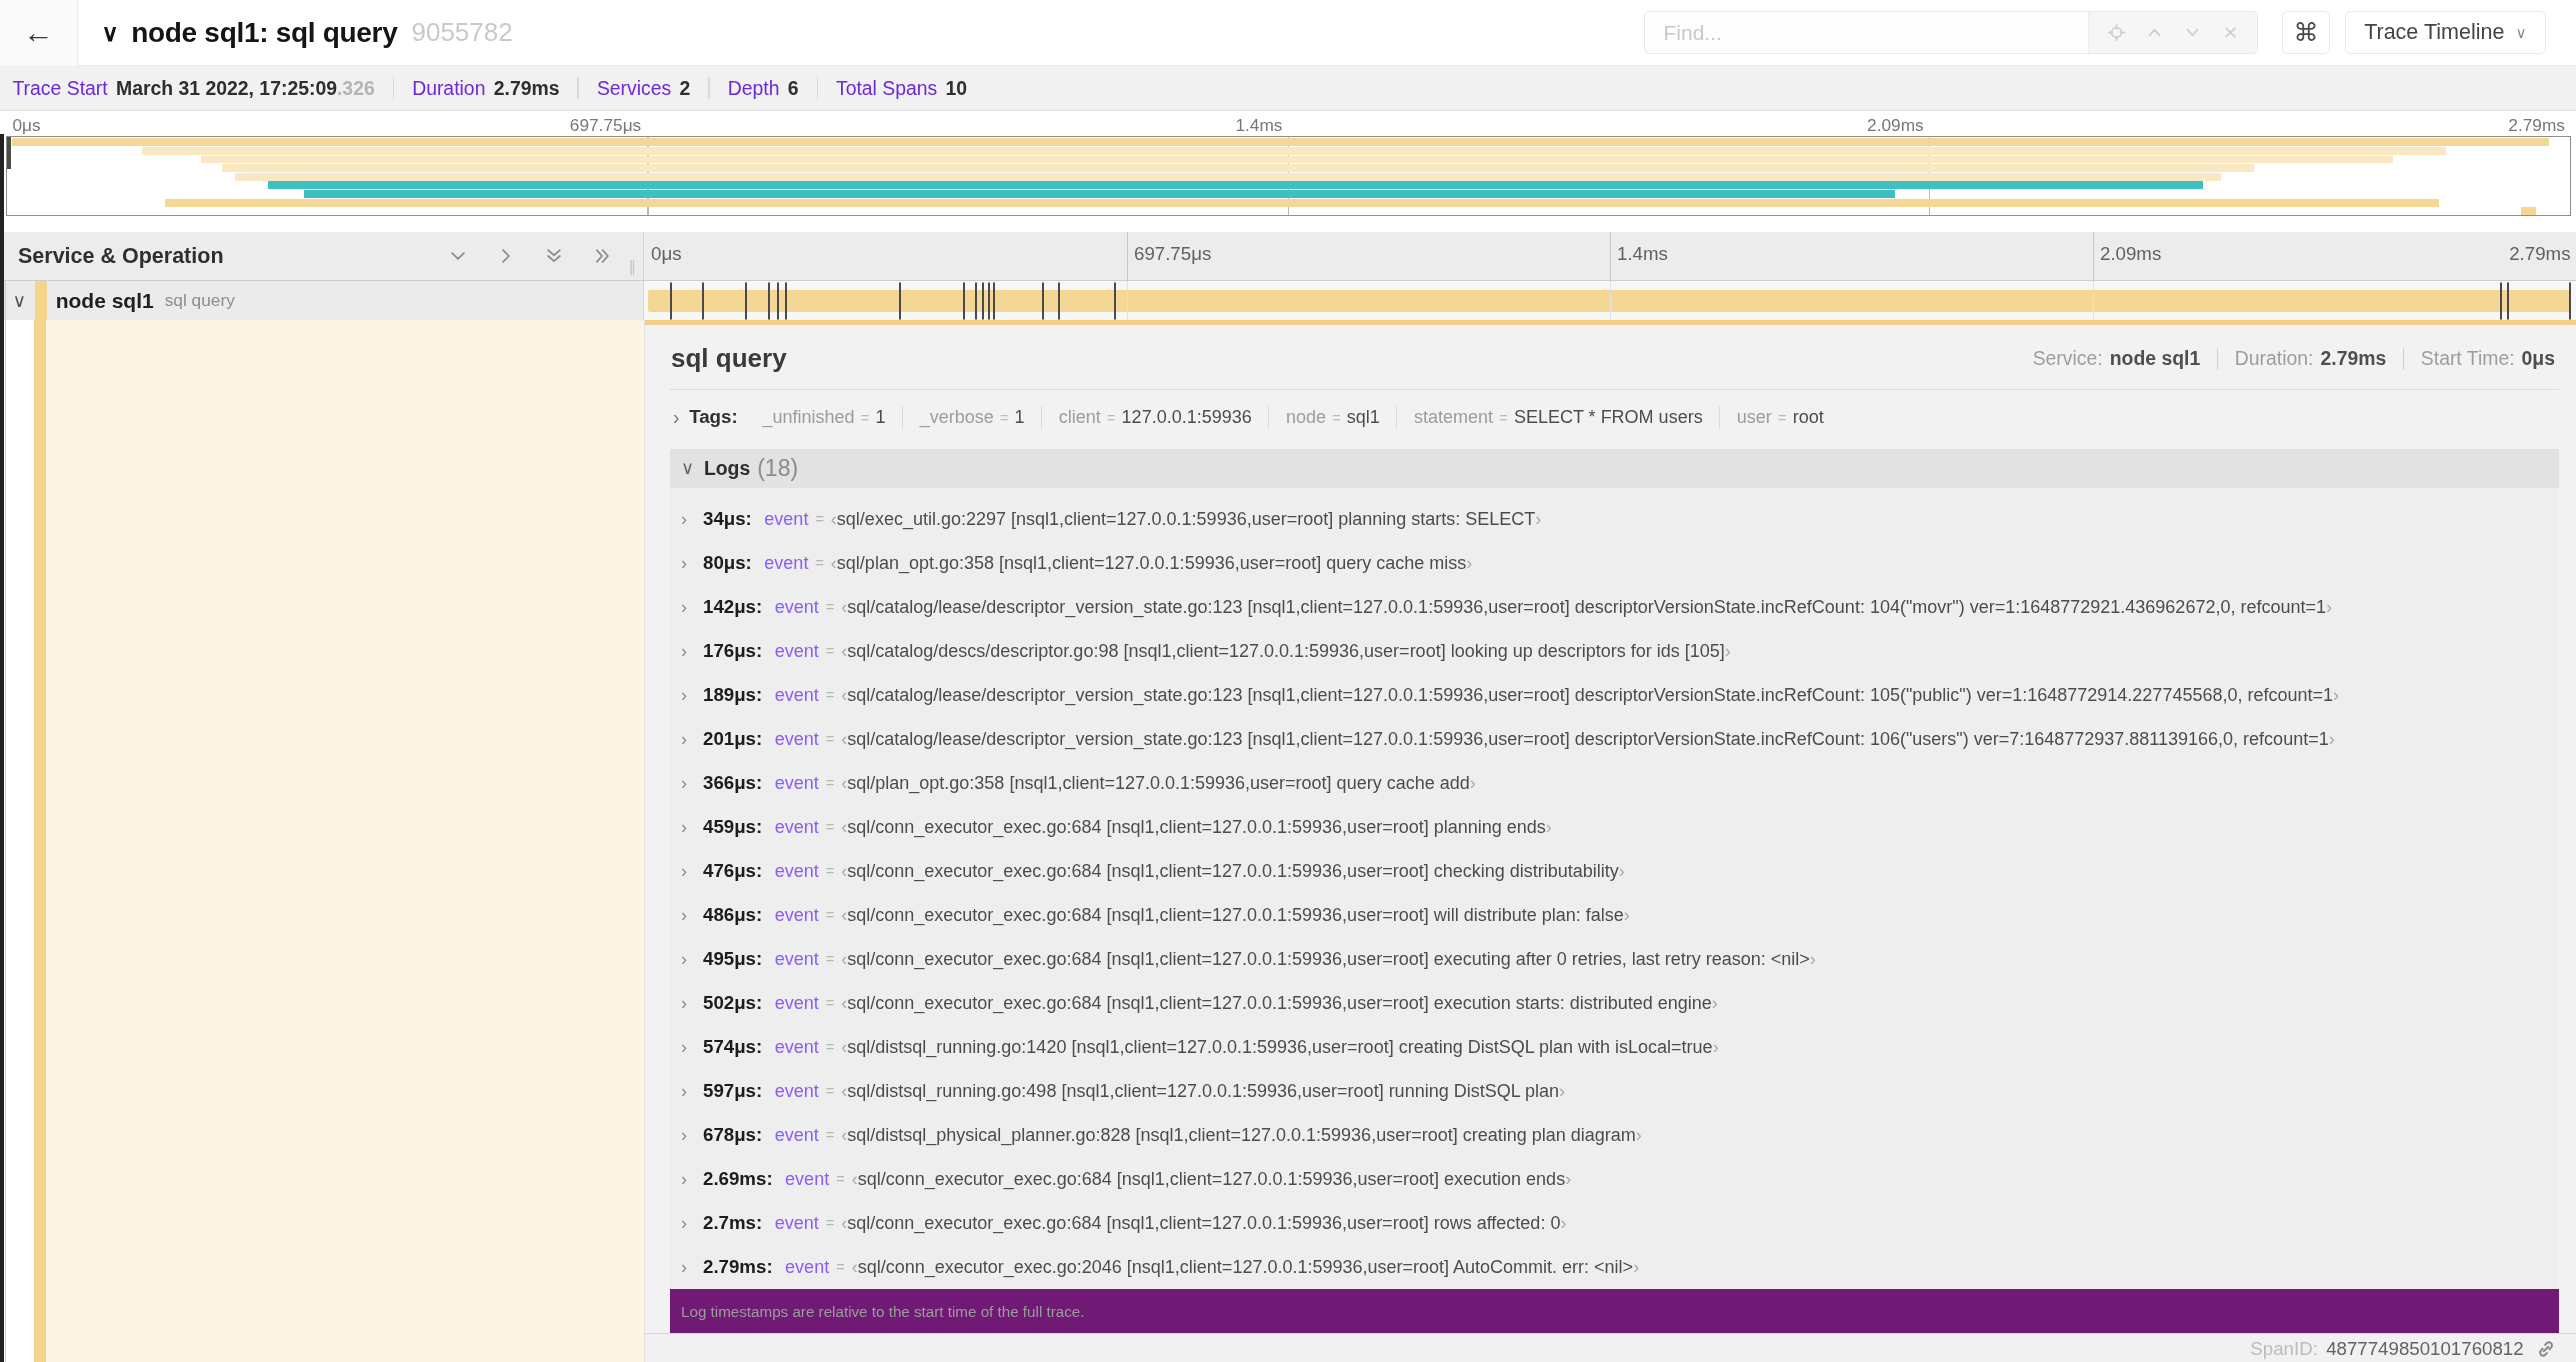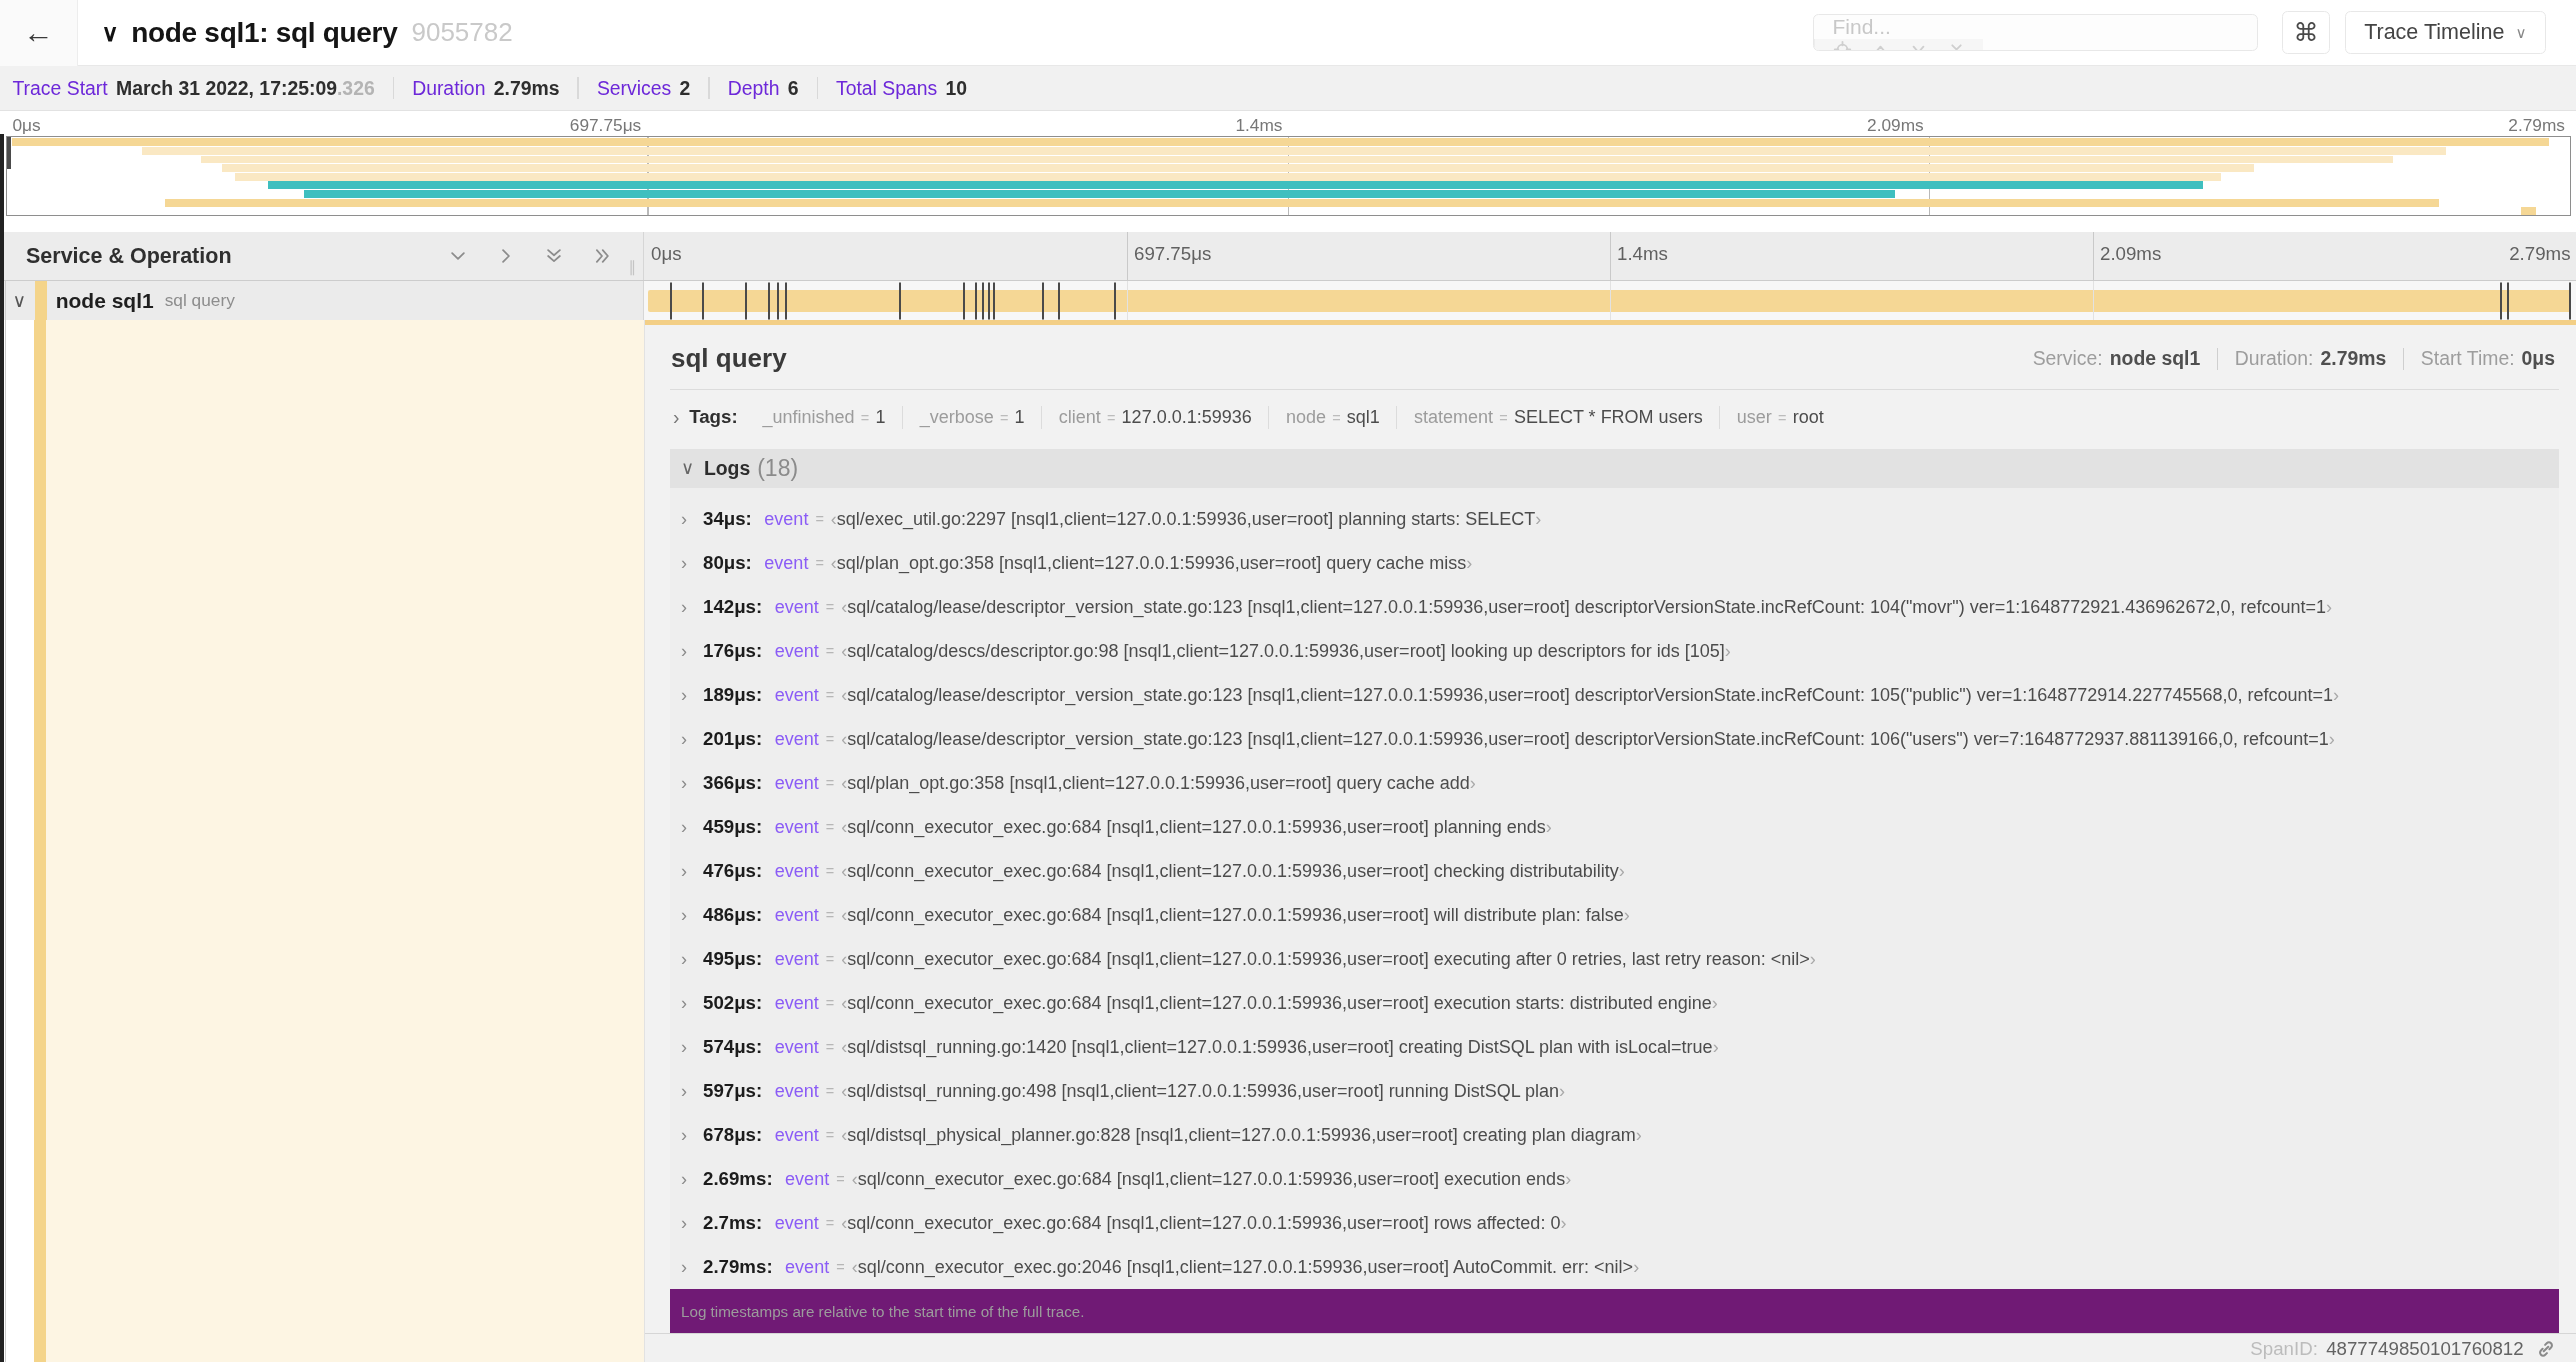--- a/index.html
+++ b/index.html
@@ -8,21 +8,21 @@
 
   
   .topbar { height: 66px; display: flex; align-items: center; border-bottom: 0.7px solid #e8e8e8; background: #fff; }
   .back-btn { width: 78px; height: 66px; display: flex; align-items: center; justify-content: center;
               font-size: 30.5px; color: #3a3a3a; border-right: 1.4px solid #ededed; background: #fafafa; cursor: pointer; }
   .title-wrap { display: flex; align-items: center; margin-left: 23.5px; }
   .title-chev { font-size: 23.5px; font-weight: bold; color: #111; margin-right: 12.5px; }
   .trace-title { font-size: 28px; font-weight: bold; color: #151515; letter-spacing: -0.3px; }
   .trace-id { font-size: 26px; color: #c9c9c9; margin-left: 14px; font-weight: 400; }
   .top-right { margin-left: auto; display: flex; align-items: center; margin-right: 30.5px; }
-  .find-box { display: flex; height: 37px; border: 1.4px solid #e8e8e8; border-radius: 5.5px; overflow: hidden; background: #fdfdfd; flex-direction: column; }
+  .find-box { display: flex; height: 43px; border: 1.4px solid #e8e8e8; border-radius: 5.5px; overflow: hidden; background: #fdfdfd; }
   .find-input { width: 443px; border: 0; outline: none; background: transparent; padding: 0 18px; font-size: 21px; color: #666; font-family: inherit; }
   .find-input::placeholder { color: #c8c8c8; }
   .find-suffix { width: 169px; background: #f6f6f6; border-left: 1.4px solid #ededed; display: flex; align-items: center; justify-content: space-evenly; }
   .find-suffix svg { width: 21px; height: 21px; stroke: #cfcfcf; fill: none; stroke-width: 2.6; stroke-linecap: round; stroke-linejoin: round; cursor: pointer; }
   .kbd-btn { width: 48px; height: 43px; border: 1.4px solid #e8e8e8; border-radius: 5.5px; margin-left: 23.5px; display: flex;
              align-items: center; justify-content: center; font-size: 25px; color: #4a4a4a; background: #fff; cursor: pointer; }
   .view-btn { height: 43px; border: 1.4px solid #e8e8e8; border-radius: 5.5px; margin-left: 15.2px; padding: 0 18px; display: flex;
               align-items: center; font-size: 21.5px; color: #444; background: #fff; cursor: pointer; }
   .view-btn .chev { font-size: 15.2px; color: #888; margin-left: 11px; }
 
@@ -38,21 +38,21 @@
   .mini-labels { position: relative; height: 25px; margin: 0 5.5px; font-size: 17.3px; color: #777; }
   .mini-labels .tick-label { position: absolute; top: 3.5px; white-space: nowrap; }
   .minimap { position: relative; height: 80px; margin: 0 5.5px; border: 1.4px solid #8e8e8e; background: #fff; overflow: hidden; cursor: crosshair; }
   .mini-grid { position: absolute; top: 0; bottom: 0; width: 1.4px; background: #b9b9b9; }
   .mini-row { position: absolute; }
   .mini-scrub { position: absolute; left: 0; top: 0; width: 4.8px; height: 32px; background: #4a4a4a; cursor: ew-resize; }
   .gap-row { height: 16px; background: #fff; }
 
   
   .grid-header { height: 49px; display: flex; border-bottom: 1.4px solid #cccccc; }
-  .gh-left { width: 644px; background: #ececec; display: flex; align-items: center; padding-left: 26px; border-right: 1.4px solid #d6d6d6; position: relative; }
+  .gh-left { width: 644px; background: #ececec; display: flex; align-items: center; padding-left: 18px; border-right: 1.4px solid #d6d6d6; position: relative; }
   .gh-title { font-weight: bold; font-size: 21.5px; color: #2f2f2f; }
   .gh-icons { margin-left: auto; margin-right: 30.5px; display: flex; gap: 26px; }
   .gh-icons svg { width: 22px; height: 22px; stroke: #8c8c8c; fill: none; stroke-width: 2.4; stroke-linecap: round; stroke-linejoin: round; cursor: pointer; }
   .gh-resizer { position: absolute; right: 5.5px; bottom: 4.2px; color: #c4c4c4; font-size: 15.2px; letter-spacing: 1.4px; cursor: col-resize; }
   .gh-right { flex: 1; background: #ececec; position: relative; font-size: 18.7px; color: #616161; }
   .gh-right .tick-label { position: absolute; top: 11px; white-space: nowrap; }
   .ruler-grid { position: absolute; top: 0; bottom: 0; width: 1.4px; background: #c9c9c9; }
 
   
   .span-row { height: 39px; display: flex; }

